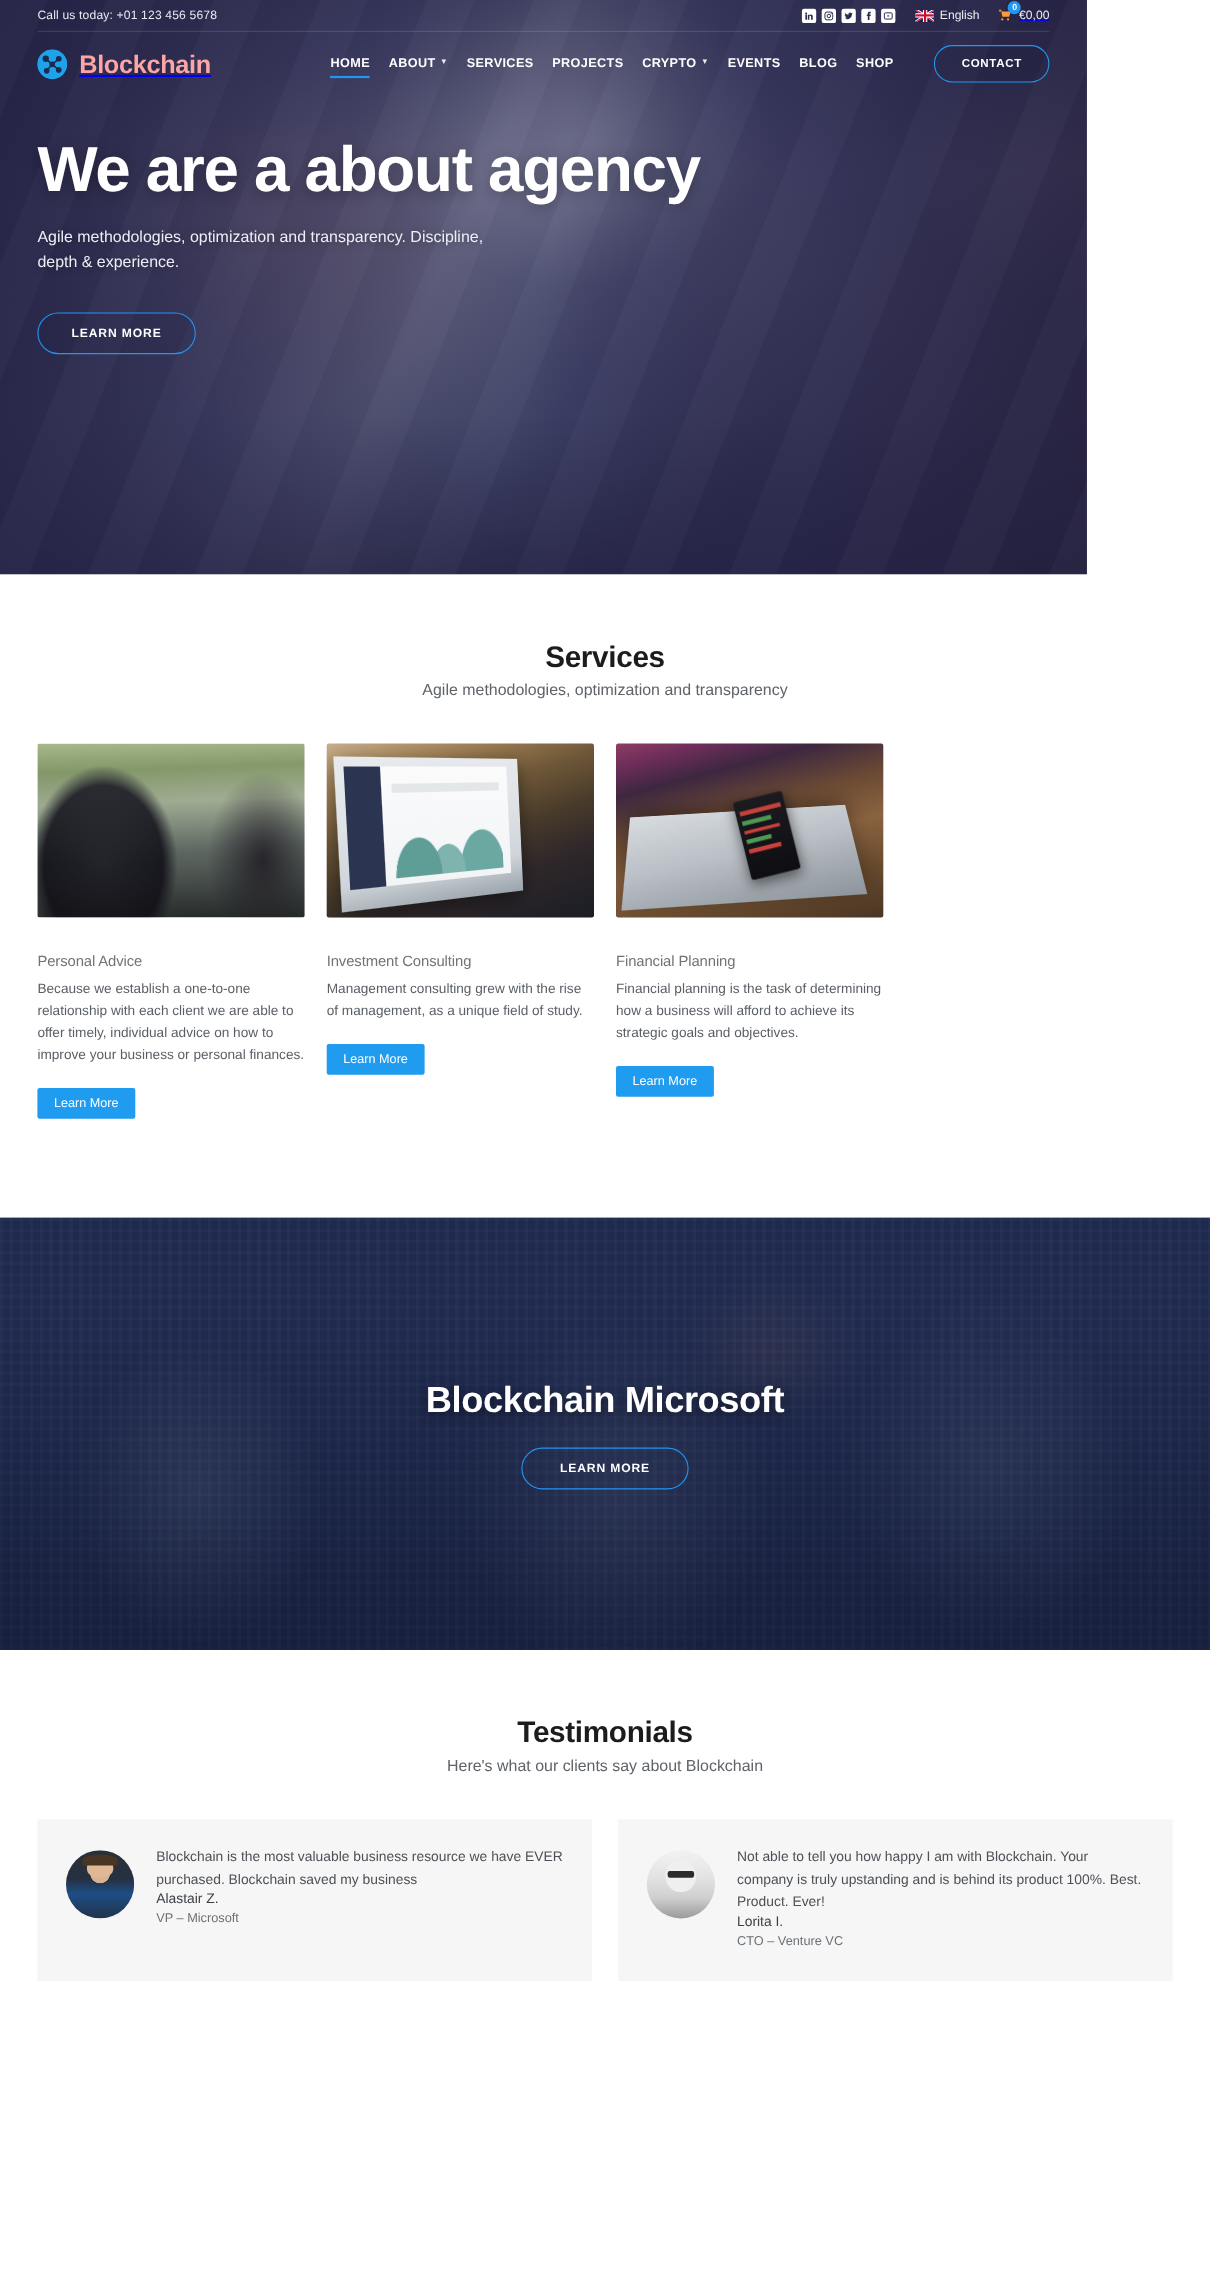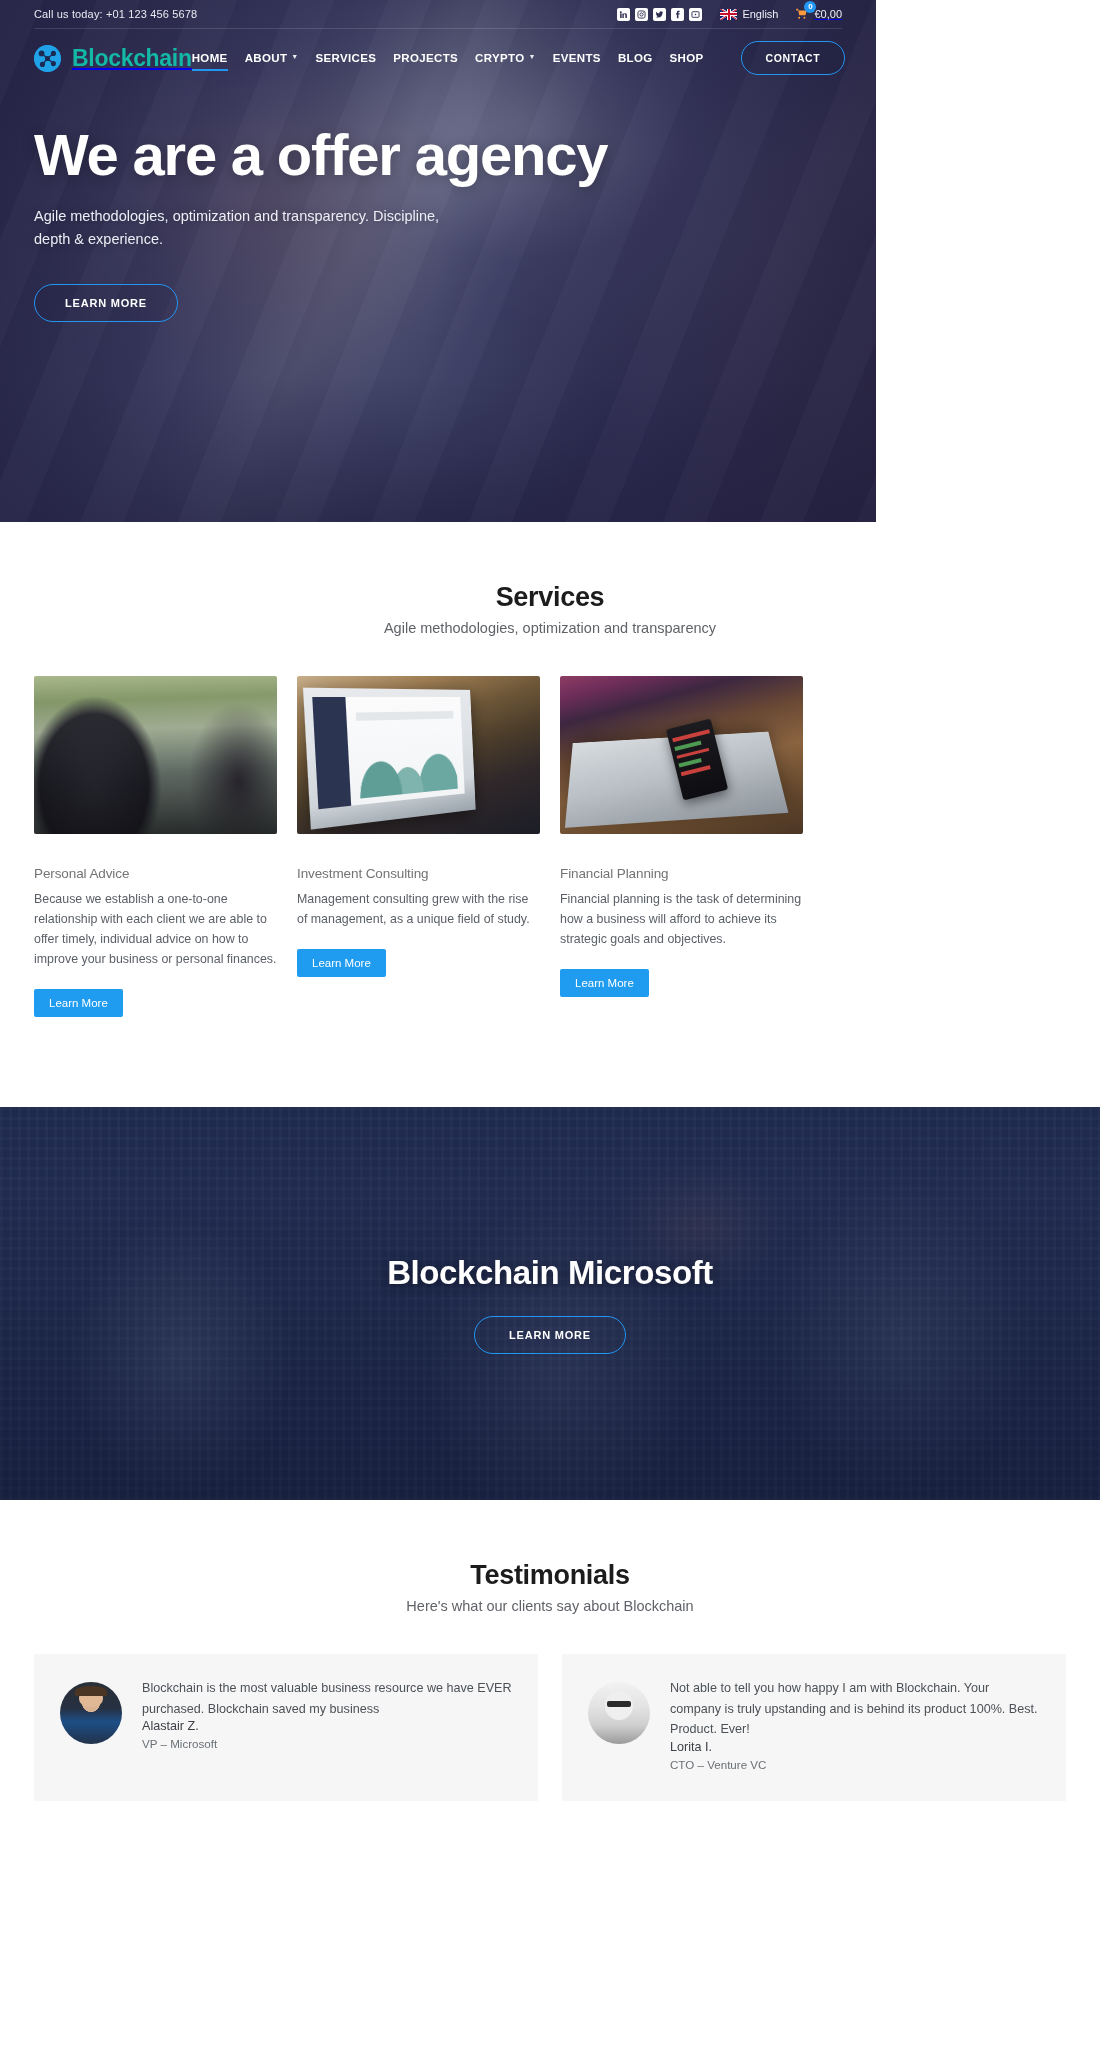--- a/index.html
+++ b/index.html
@@ -7,21 +7,21 @@
     width: 1100px;
     background: #ffffff;
     font-family: "Liberation Sans", sans-serif;
     -webkit-font-smoothing: antialiased;
   }
   body { width: 1100px; overflow-x: hidden; }
 
   
   .hero {
     position: relative;
-    width: 876px;
+    width: 988px;
     height: 522px;
     overflow: hidden;
     background: #2b2c4e;
   }
   .hero-photo {
     position: absolute; inset: 0;
     background:
       radial-gradient(ellipse 300px 260px at 250px 210px, rgba(150,120,120,.55), rgba(150,120,120,0) 70%),
       radial-gradient(ellipse 340px 300px at 740px 250px, rgba(120,110,130,.45), rgba(120,110,130,0) 72%),
       radial-gradient(ellipse 260px 200px at 520px 120px, rgba(190,190,205,.55), rgba(190,190,205,0) 70%),
@@ -108,21 +108,21 @@
   }
   .brand { display: flex; align-items: center; gap: 11px; }
   .brand-mark {
     width: 27px; height: 27px; border-radius: 50%;
     background: #1fa2e8;
     position: relative; flex: none;
     overflow: hidden;
   }
   .brand-mark svg { position:absolute; inset:0; }
   .brand-name {
-    color:#14b8a6; font-size: 23px; font-weight: 700; letter-spacing: -0.3px;
+    color:#fca5a5; font-size: 23px; font-weight: 700; letter-spacing: -0.3px;
   }
   .nav-links {
     margin-left: auto;
     display: flex; align-items: center; gap: 17px;
   }
   .nav-link {
     color:#ffffff; font-size: 11.5px; font-weight: 700;
     letter-spacing: .35px; text-decoration:none;
     display:flex; align-items:flex-start; gap:4px;
     position: relative; padding: 6px 0;
@@ -474,21 +474,21 @@
         <span>BLOG</span>
       </a>
       <a class="nav-link" href="#">
         <span>SHOP</span>
       </a>
       <a class="btn-contact" href="#">CONTACT</a>
     </nav>
   </div>
 
   <div class="hero-body">
-    <h1 class="hero-title">We are a offer agency</h1>
+    <h1 class="hero-title">We are a about agency</h1>
     <p class="hero-sub">Agile methodologies, optimization and transparency. Discipline, depth &amp; experience.</p>
     <a class="btn-hero" href="#">LEARN MORE</a>
   </div>
 </section>
 
 <section class="services">
   <div class="section-head">
     <h2 class="section-title">Services</h2>
     <p class="section-sub">Agile methodologies, optimization and transparency</p>
   </div>

